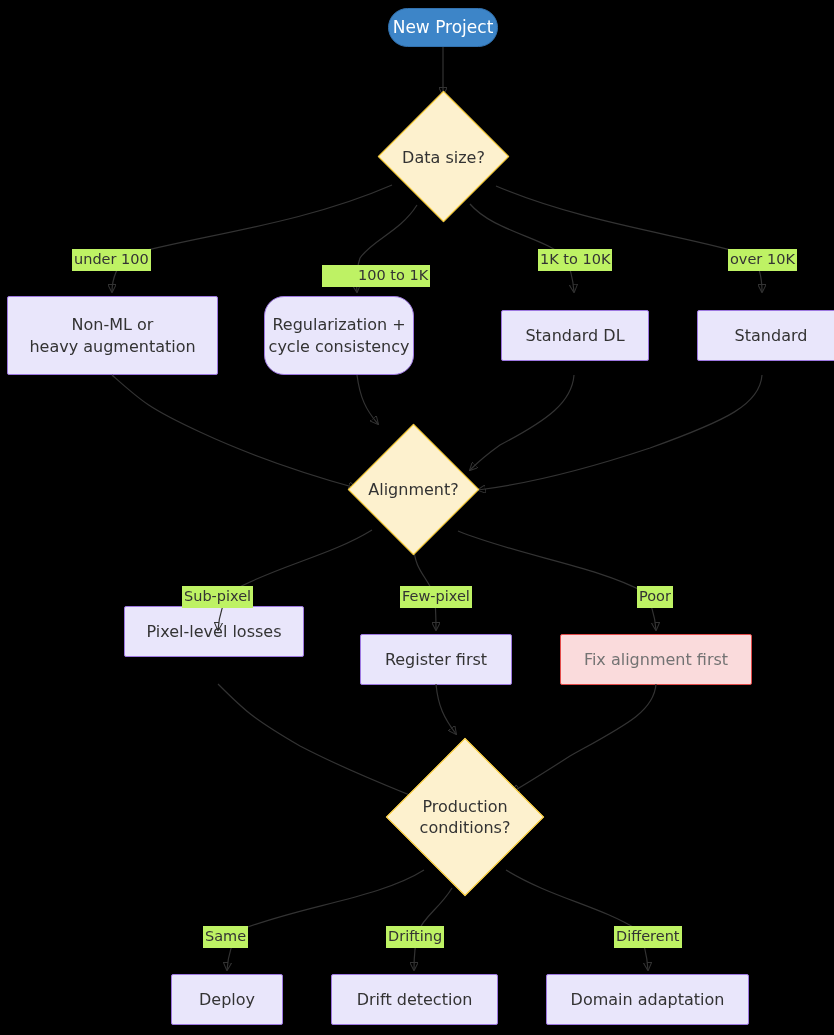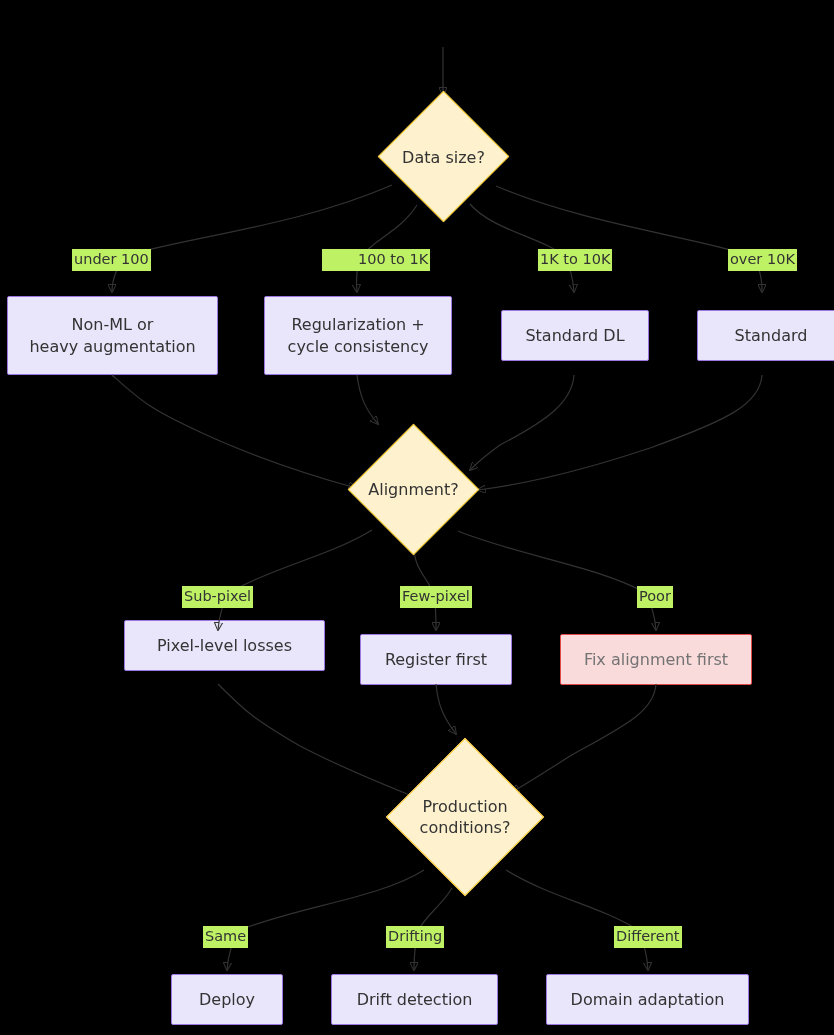--- a/index.html
+++ b/index.html
@@ -123,44 +123,47 @@
 
     <path d="M 218,684 C 244,710 252,718 300,746 C 350,772 398,790 422,800" marker-end="url(#arrow)"></path>
     <path d="M 436,684 C 438,706 444,718 456,734" marker-end="url(#arrow)"></path>
     <path d="M 656,684 C 654,712 624,726 570,756 C 542,774 526,784 512,792" marker-end="url(#arrow)"></path>
 
     <path d="M 424,870 C 380,898 300,906 240,930 C 232,942 228,955 227,970" marker-end="url(#arrow)"></path>
     <path d="M 452,888 C 440,908 424,916 418,932 C 415,944 414,956 414,970" marker-end="url(#arrow)"></path>
     <path d="M 506,870 C 552,898 600,906 638,930 C 644,942 647,955 648,970" marker-end="url(#arrow)"></path>
   </svg>
 
+  <div class="node node-start" style="left:388px; top:8px; width:110px; height:39px;">
+    <span>New Project</span>
+  </div>
 
   <div class="diamond-shape" style="left:397px; top:110px; width:93px; height:93px;"></div>
   <div class="node node-decision" style="left:378px; top:140px; width:131px; height:36px;">
     <span>Data size?</span>
   </div>
 
   <div class="edge-label" style="left:72px; top:249px;">
     <span>under 100</span>
   </div>
-  <div class="edge-label" style="left:322px; top:249px;padding-left:36px;">
+  <div class="edge-label" style="left:322px; top:265px;padding-left:36px;">
     <span>100 to 1K</span>
   </div>
   <div class="edge-label" style="left:538px; top:249px;">
     <span>1K to 10K</span>
   </div>
   <div class="edge-label" style="left:728px; top:249px;">
     <span>over 10K</span>
   </div>
 
   <div class="node node-process" style="left:7px; top:296px; width:211px; height:79px;">
     <span>Non-ML or
 heavy augmentation</span>
   </div>
-  <div class="node node-process" style="left:264px; top:296px; width:188px; height:79px;">
+  <div class="node node-process" style="left:264px; top:296px; width:150px; height:79px;border-radius:20px;">
     <span>Regularization +
 cycle consistency</span>
   </div>
   <div class="node node-process" style="left:501px; top:310px; width:148px; height:51px;">
     <span>Standard DL</span>
   </div>
   <div class="node node-process" style="left:697px; top:310px; width:148px; height:51px;">
     <span>Standard</span>
   </div>
 
@@ -172,21 +175,21 @@
   <div class="edge-label" style="left:182px; top:586px;">
     <span>Sub-pixel</span>
   </div>
   <div class="edge-label" style="left:400px; top:586px;">
     <span>Few-pixel</span>
   </div>
   <div class="edge-label" style="left:637px; top:586px;">
     <span>Poor</span>
   </div>
 
-  <div class="node node-process" style="left:124px; top:620px; width:201px; height:51px;justify-content:center;">
+  <div class="node node-process" style="left:124px; top:606px; width:180px; height:51px;justify-content:center;">
     <span>Pixel-level losses</span>
   </div>
   <div class="node node-process" style="left:360px; top:634px; width:152px; height:51px;">
     <span>Register first</span>
   </div>
   <div class="node node-critical" style="left:560px; top:634px; width:192px; height:51px;">
     <span>Fix alignment first</span>
   </div>
 
   <div class="diamond-shape" style="left:409px; top:761px; width:112px; height:112px;"></div>

